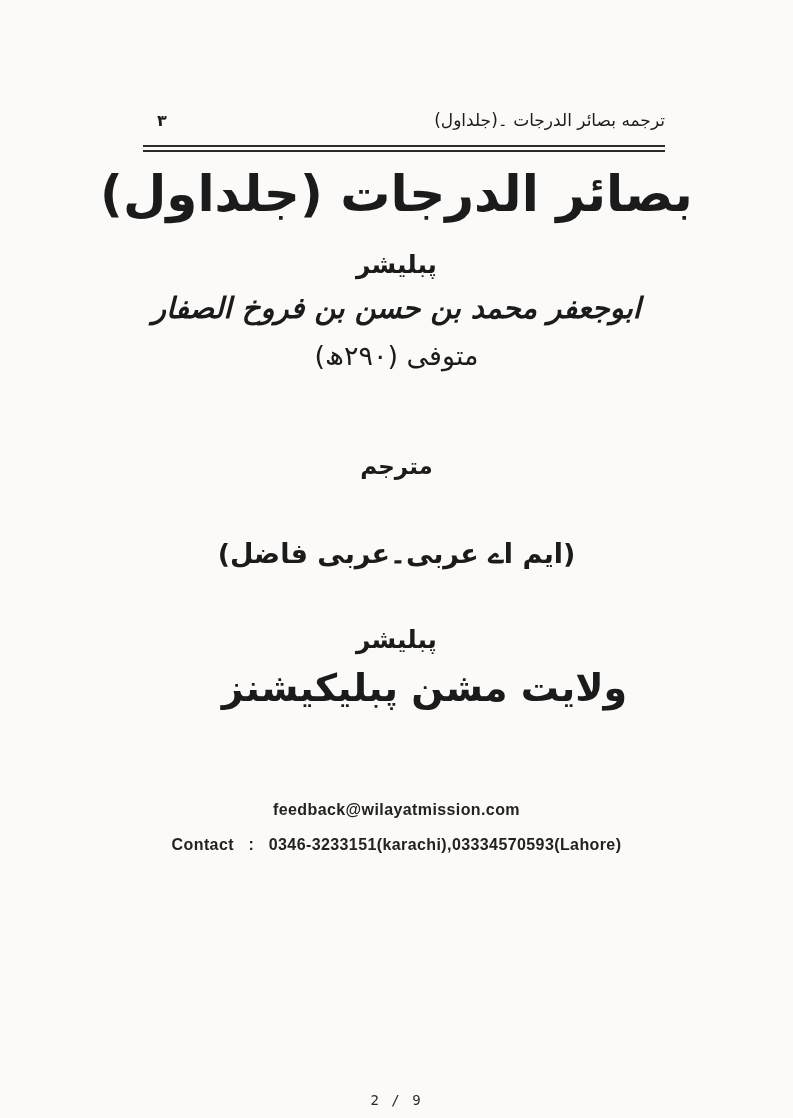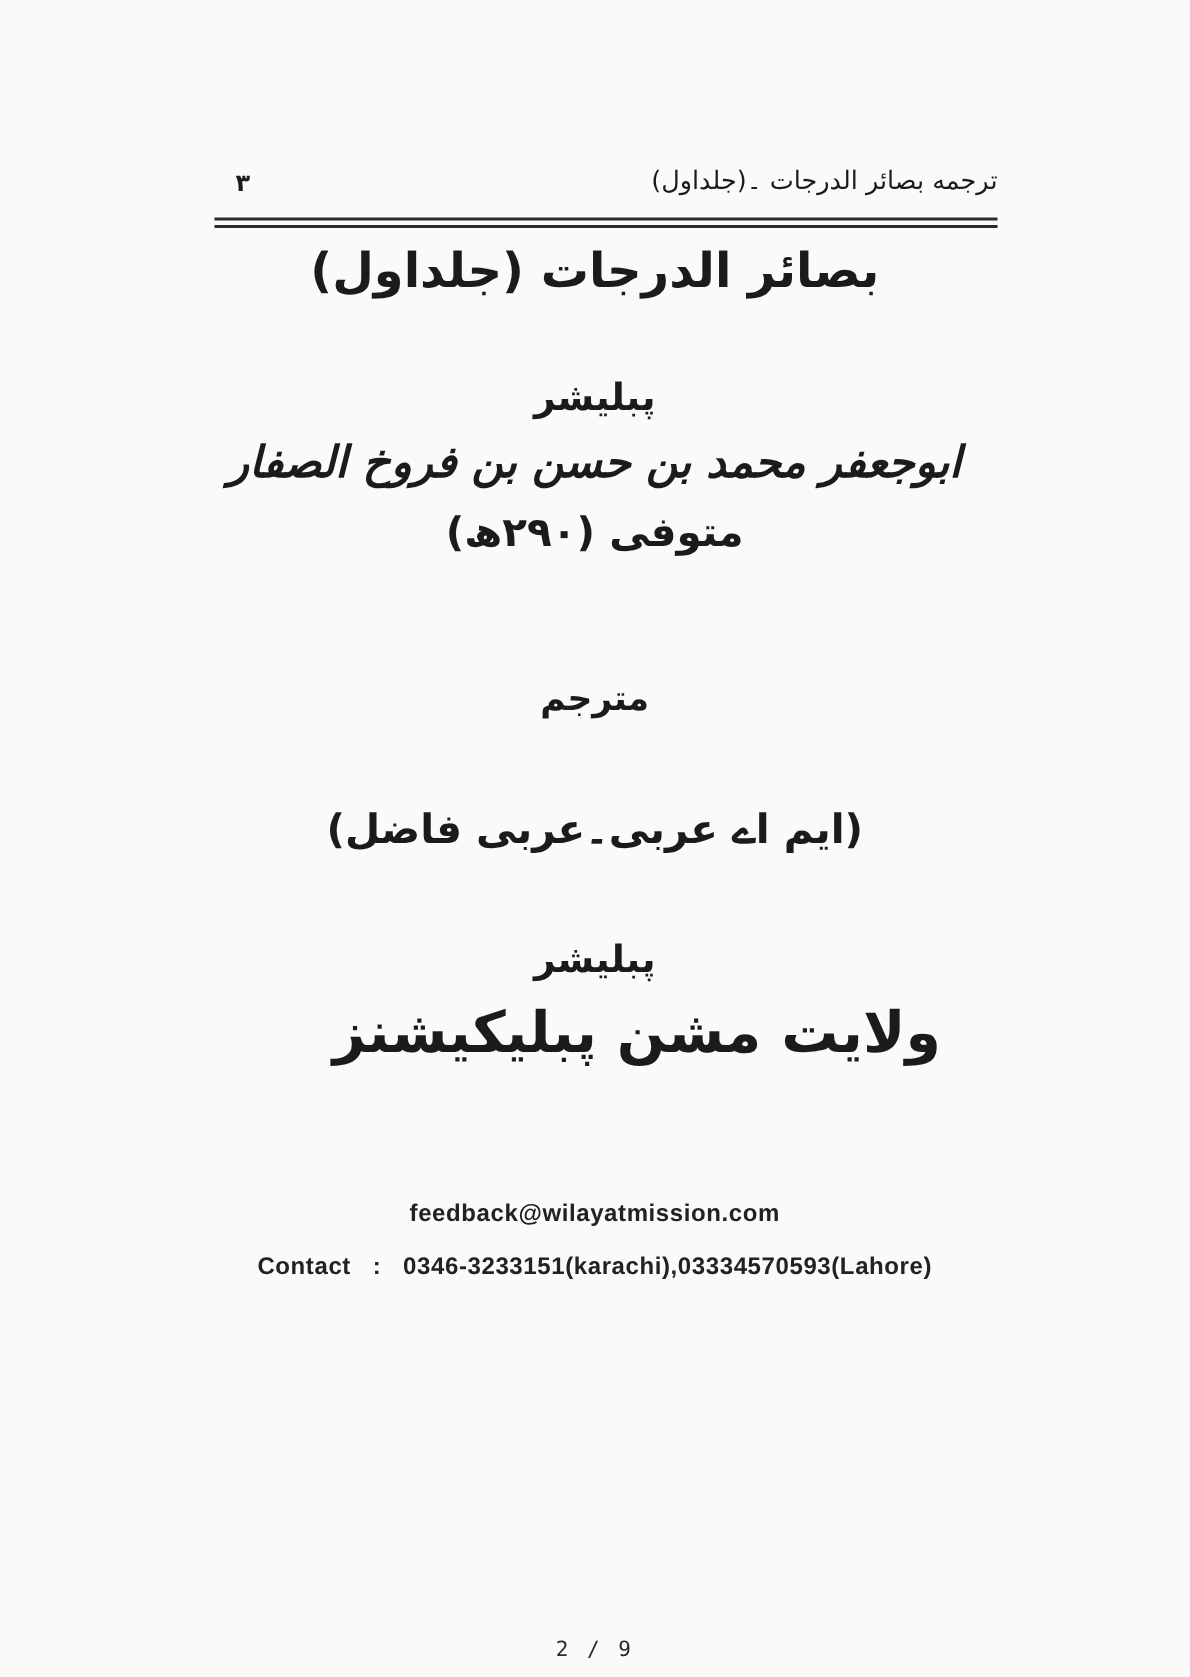--- a/index.html
+++ b/index.html
@@ -51,41 +51,41 @@
     top: 145px;
     left: 143px;
     width: 522px;
     height: 3px;
     border-top: 2.5px solid #2b2b2b;
     border-bottom: 2.5px solid #2b2b2b;
   }
   
   .book-title {
     top: 156px;
-    font-size: 32px;
+    font-size: 50px;
     font-weight: bold;
     line-height: 1.55;
   }
   .author-label {
     top: 247px;
     font-size: 25px;
     font-weight: bold;
     line-height: 1.4;
   }
   .author-name {
     top: 287px;
     font-size: 29px;
     font-weight: bold;
     line-height: 1.45;
     font-style: italic;
   }
   .death-note {
     top: 336px;
     font-size: 27px;
-    font-weight: bold;
+    font-weight: normal;
     line-height: 1.5;
   }
   
   .translator-label {
     top: 450px;
     font-size: 23px;
     font-weight: bold;
     line-height: 1.4;
   }
   .translator-name {

